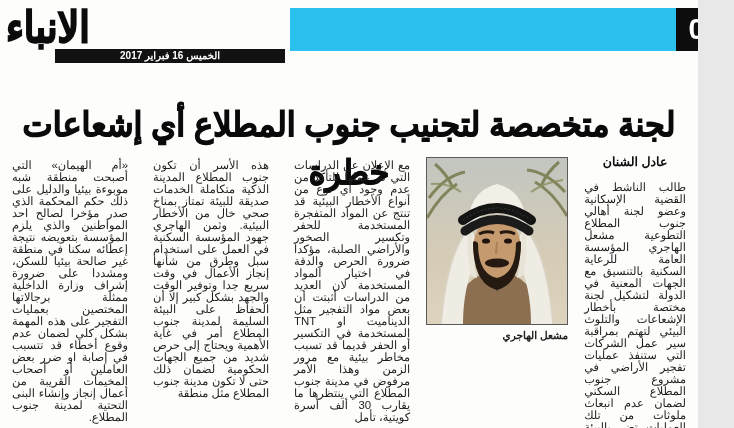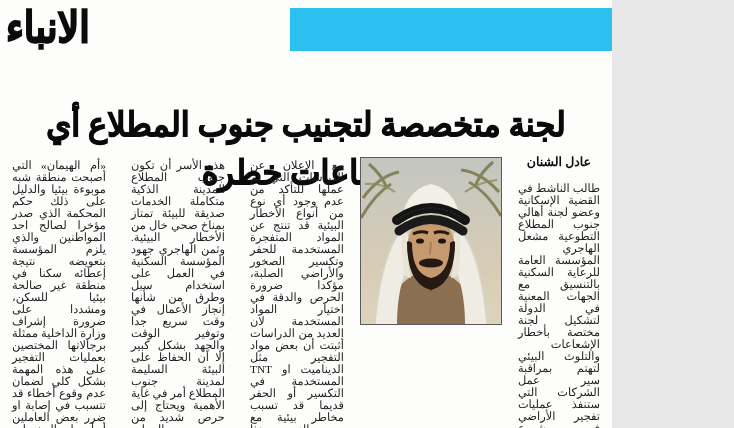--- a/index.html
+++ b/index.html
@@ -1,18 +1,18 @@
 <!DOCTYPE html>
 <html lang="ar"><head>
 <meta charset="utf-8">
 <style>
   html,body{margin:0;padding:0;background:#e8e8e8;}
   #page{
-    position:relative;width:612px;height:428px;background:#fdfdfc;
-    overflow:hidden;font-family:Liberation Serif, serif;color:#1a1a1a;
+    position:relative;width:698px;height:428px;background:#fdfdfc;
+    overflow:hidden;font-family:Liberation Sans, sans-serif;color:#1a1a1a;
   }
   
   .logo{
     position:absolute;top:2px;left:6px;width:200px;height:46px;
     font-size:38px;font-weight:bold;color:#0b0b0b;direction:rtl;
     transform:scaleY(1.12);transform-origin:top left;
     -webkit-text-stroke:1.4px #0b0b0b;letter-spacing:-1px;line-height:46px;
     text-align:left;
   }
   .date-bar{
@@ -71,20 +71,21 @@
     font-size:10.5px;font-weight:bold;text-align:right;direction:rtl;
     margin-top:4px;color:#222;padding-left:2px;
   }
 </style>
 </head>
 <body>
 
 <div id="page">
 
   <div class="logo">الانباء</div>
+  <div class="date-bar">الخميس 16 فبراير 2017</div>
   <div class="section-banner">
     <div class="page-number">06</div>
   </div>
 
   <div class="subheadline">لجنة متخصصة لتجنيب جنوب المطلاع أي إشعاعات خطرة</div>
 
   <div class="body-cols">
 
     <div class="col col-first">
       <div class="byline">عادل الشنان</div>
@@ -138,20 +139,21 @@
           <path d="M70,84 L69,96" stroke="#a8805a" stroke-width="2" fill="none"></path>
 
           <path d="M46,64 Q44,96 50,120 L44,118 Q38,92 42,64 Z" fill="#e8e4d8"></path>
           <path d="M94,64 Q96,96 90,120 L96,118 Q102,92 98,64 Z" fill="#e8e4d8"></path>
 
           <path d="M36,62 Q70,38 104,62" fill="none" stroke="#141414" stroke-width="10" stroke-linecap="round"></path>
           <path d="M38,73 Q70,50 102,73" fill="none" stroke="#1b1b1b" stroke-width="9" stroke-linecap="round"></path>
           <path d="M36,62 Q70,38 104,62" fill="none" stroke="#3a3a3a" stroke-width="1" stroke-dasharray="2,2"></path>
         </svg>
       </div>
+      <div class="photo-caption">مشعل الهاجري</div>
     </div>
 
     <div class="col col-rest">
       <p>مع الإعلان عن الدراسات التي تم عملها للتأكد من عدم وجود أي نوع من أنواع الأخطار البيئية قد تنتج عن المواد المتفجرة المستخدمة للحفر وتكسير الصخور والأراضي الصلبة، مؤكدا ضرورة الحرص والدقة في اختيار المواد المستخدمة لان العديد من الدراسات أثبتت أن بعض مواد التفجير مثل الديناميت او TNT المستخدمة في التكسير أو الحفر قديما قد تسبب مخاطر بيئية مع مرور الزمن وهذا الأمر مرفوض في مدينة جنوب المطلاع التي ينتظرها ما يقارب 30 ألف أسرة كويتية، تأمل</p>
     </div>
 
     <div class="col col-rest">
       <p>هذه الأسر أن تكون جنوب المطلاع المدينة الذكية متكاملة الخدمات صديقة للبيئة تمتاز بمناخ صحي خال من الأخطار البيئية. وثمن الهاجري جهود المؤسسة السكنية في العمل على استخدام سبل وطرق من شأنها إنجاز الأعمال في وقت سريع جدا وتوفير الوقت والجهد بشكل كبير إلا أن الحفاظ على البيئة السليمة لمدينة جنوب المطلاع أمر في غاية الأهمية ويحتاج إلى حرص شديد من جميع الجهات الحكومية لضمان ذلك حتى لا تكون مدينة جنوب المطلاع مثل منطقة</p>
     </div>
 

